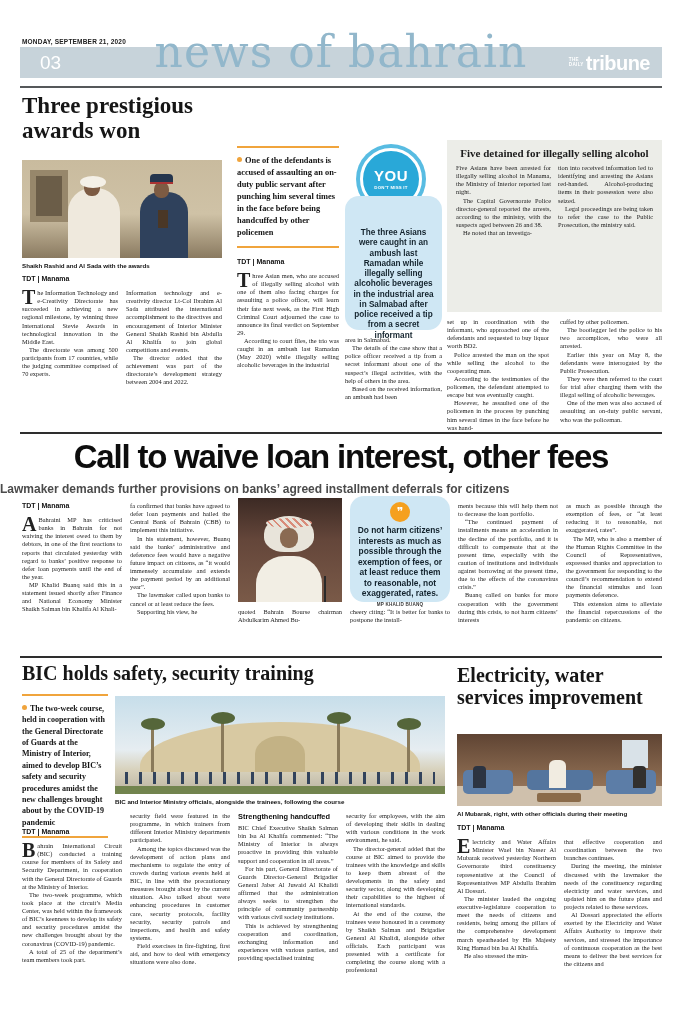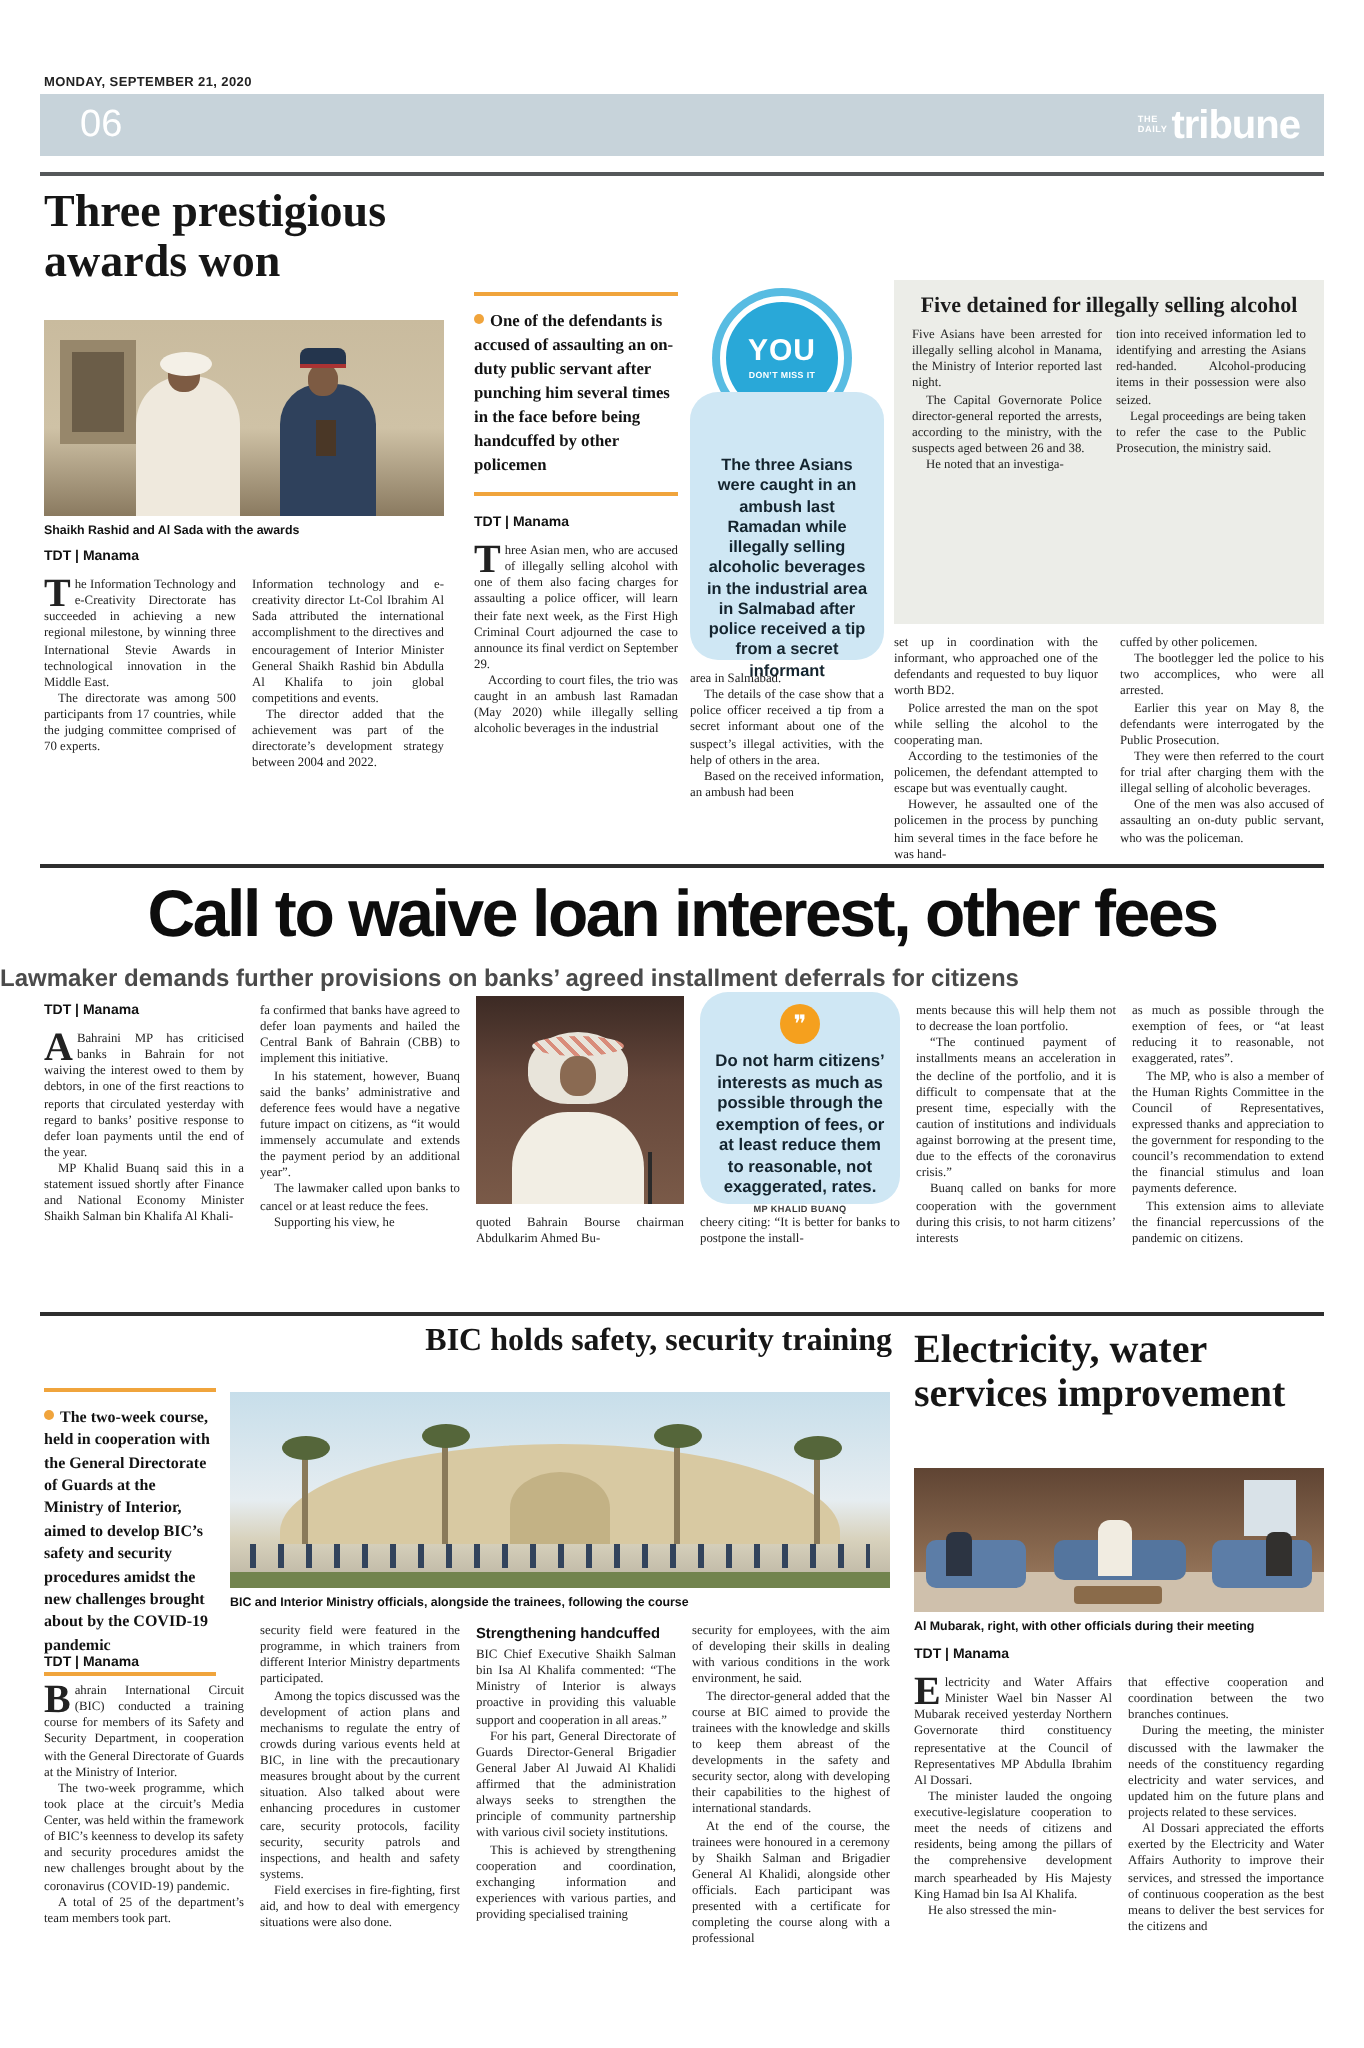--- a/index.html
+++ b/index.html
@@ -62,21 +62,22 @@
   .ph-bic { background:linear-gradient(180deg,#c7deea 0%,#e6edf1 55%,#d8d2bd 75%,#b9b2a0 100%); }
   .ph-meet { background:linear-gradient(180deg,#5f4433 0%,#8a6a50 60%,#a4846a 100%); }
 </style>
 </head>
 <body>
 
 <div class="page">
 
   <div class="abs date-label" style="left:22px; top:38px;">MONDAY, SEPTEMBER 21, 2020</div>
   <div class="abs mast-bar" style="left:20px; top:47px; width:642px; height:31px;"></div>
-  <div class="abs page-num" style="left:40px; top:52px;">06</div>
+  <div class="abs page-num" style="left:40px; top:52px;">03</div>
+  <div class="abs mast-title" style="left:0; right:0; top:30px; text-align:center;">news of bahrain</div>
   <div class="abs logo" style="right:32px; top:53px;">
     <span class="logo-small">
       <span>THE</span>
       <span>DAILY</span>
     </span>
     <span class="logo-main">tribune</span>
   </div>
   <div class="abs rule" style="left:20px; top:86px; width:642px; height:2px;"></div>
 
   <div class="abs headline" style="left:22px; top:94px; width:204px; font-size:23px; line-height:1.08;">Three prestigious awards won</div>
@@ -194,21 +195,21 @@
       <p>Buanq called on banks for more cooperation with the government during this crisis, to not harm citizens’ interests</p>
     </div>
   <div class="abs body-col" style="left:566px; top:502px; width:96px; height:148px;">
       <p>as much as possible through the exemption of fees, or “at least reducing it to reasonable, not exaggerated, rates”.</p>
       <p>The MP, who is also a member of the Human Rights Committee in the Council of Representatives, expressed thanks and appreciation to the government for responding to the council’s recommendation to extend the financial stimulus and loan payments deference.</p>
       <p>This extension aims to alleviate the financial repercussions of the pandemic on citizens.</p>
     </div>
 
   <div class="abs rule-thin" style="left:20px; top:656px; width:642px; height:2px;"></div>
 
-  <div class="abs headline" style="left:22px; top:662px; width:424px; font-size:16px; text-align:right;">BIC holds safety, security training</div>
+  <div class="abs headline" style="left:22px; top:662px; width:424px; font-size:20px; text-align:left;">BIC holds safety, security training</div>
   <div class="abs callout" style="left:22px; top:694px; width:86px;">
     <div class="co-text" style="font-size:8px;"><span class="bullet"></span><span>The two-week course, held in cooperation with the General Directorate of Guards at the Ministry of Interior, aimed to develop BIC’s safety and security procedures amidst the new challenges brought about by the COVID-19 pandemic</span></div>
   </div>
   <div class="abs photo ph-bic" style="left:115px; top:696px; width:330px; height:98px;">
     <div style="left:25px; top:26px; width:280px; height:50px; background:#d8c9a2; border-radius:140px 140px 0 0 / 44px 44px 0 0;"></div>
     <div style="left:140px; top:40px; width:50px; height:36px; background:#c3b285; border-radius:25px 25px 0 0 / 18px 18px 0 0;"></div>
     <div style="left:36px; top:30px; width:3px; height:46px; background:#8a7a5a;"></div>
     <div style="left:26px; top:22px; width:24px; height:12px; background:#55663a; border-radius:50%;"></div>
     <div style="left:106px; top:24px; width:3px; height:52px; background:#8a7a5a;"></div>
     <div style="left:96px; top:16px; width:24px; height:12px; background:#55663a; border-radius:50%;"></div>

